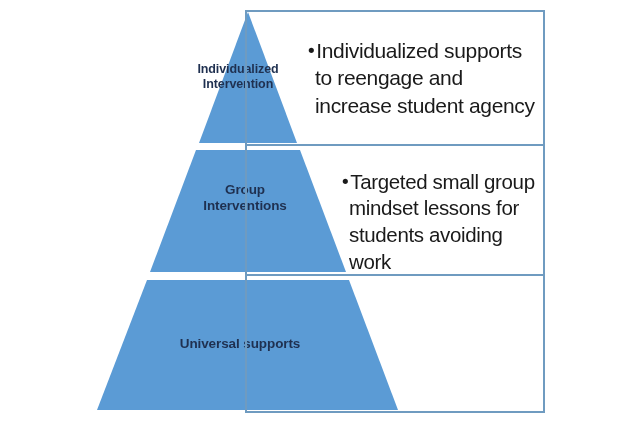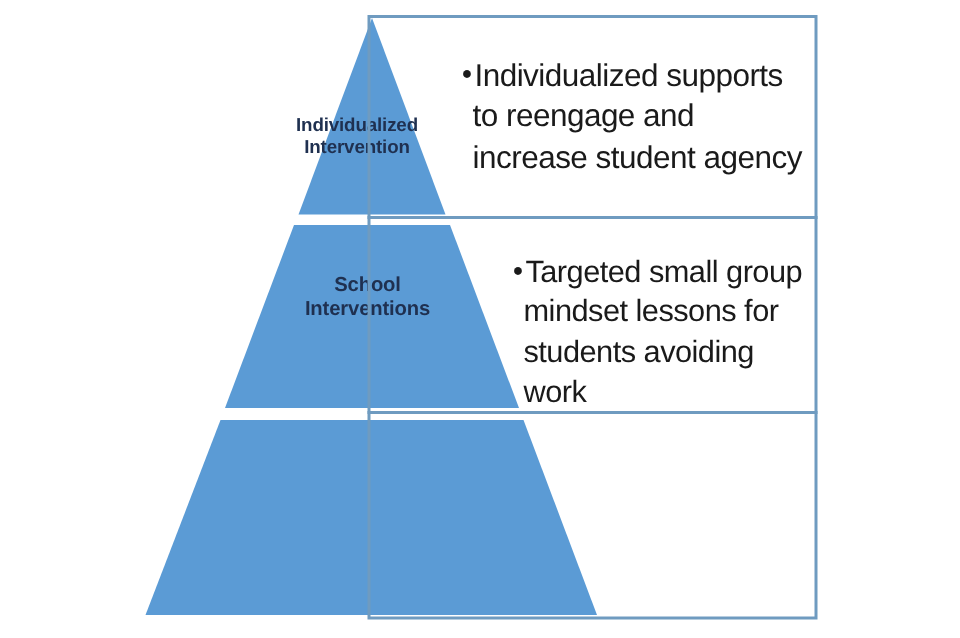--- a/index.html
+++ b/index.html
@@ -36,21 +36,21 @@
     text-align: center;
     color: #1F3050;
     font-family: "Liberation Sans", sans-serif;
     line-height: 1.18;
     letter-spacing: -0.1px;
     white-space: pre-line;
     pointer-events: none;
   }
   #tier-label-0 {
     left: 178px;
-    top: 76px;
+    top: 62px;
     width: 120px;
     font-size: 12.5px;
     font-weight: 600;
   }
   #tier-label-1 {
     left: 178px;
     top: 182px;
     width: 134px;
     font-size: 13.5px;
     font-weight: 600;
@@ -132,22 +132,23 @@
 
     <polygon points="248,12 297,143 199,143" fill="#5B9BD5"></polygon>
 
     <polygon points="196,150 300,150 346,272 150,272" fill="#5B9BD5"></polygon>
 
     <polygon points="147,280 349,280 398,410 97,410" fill="#5B9BD5"></polygon>
   </svg>
 
   <div class="tier-label" id="tier-label-0">Individualized
 Intervention</div>
-  <div class="tier-label" id="tier-label-1">School
+  <div class="tier-label" id="tier-label-1">Group
 Interventions</div>
+  <div class="tier-label" id="tier-label-2">Universal supports</div>
 
   <div id="desc-panel"></div>
   <div class="desc-divider" id="desc-divider-0"></div>
   <div class="desc-divider" id="desc-divider-1"></div>
 
   <div class="desc-row" id="desc-row-0">
     <div class="bullet-text" id="desc-text-0"><span class="bullet-dot">•</span><span>Individualized supports to reengage and increase student agency</span></div>
   </div>
 
   <div class="desc-row" id="desc-row-1">

